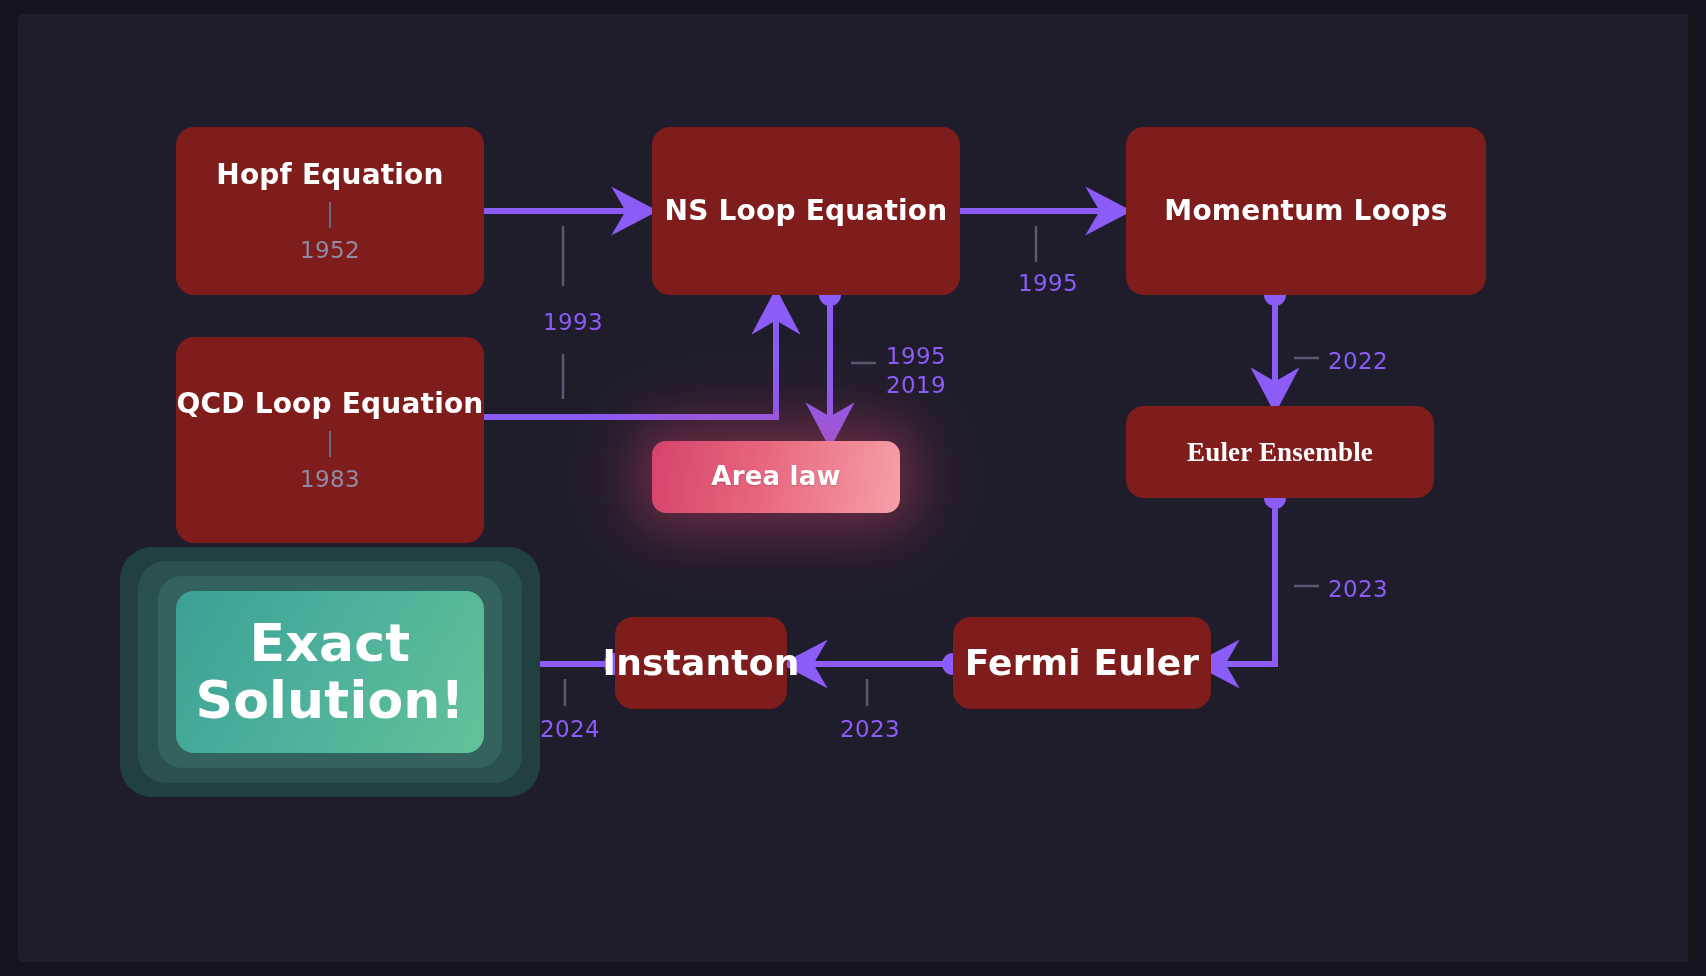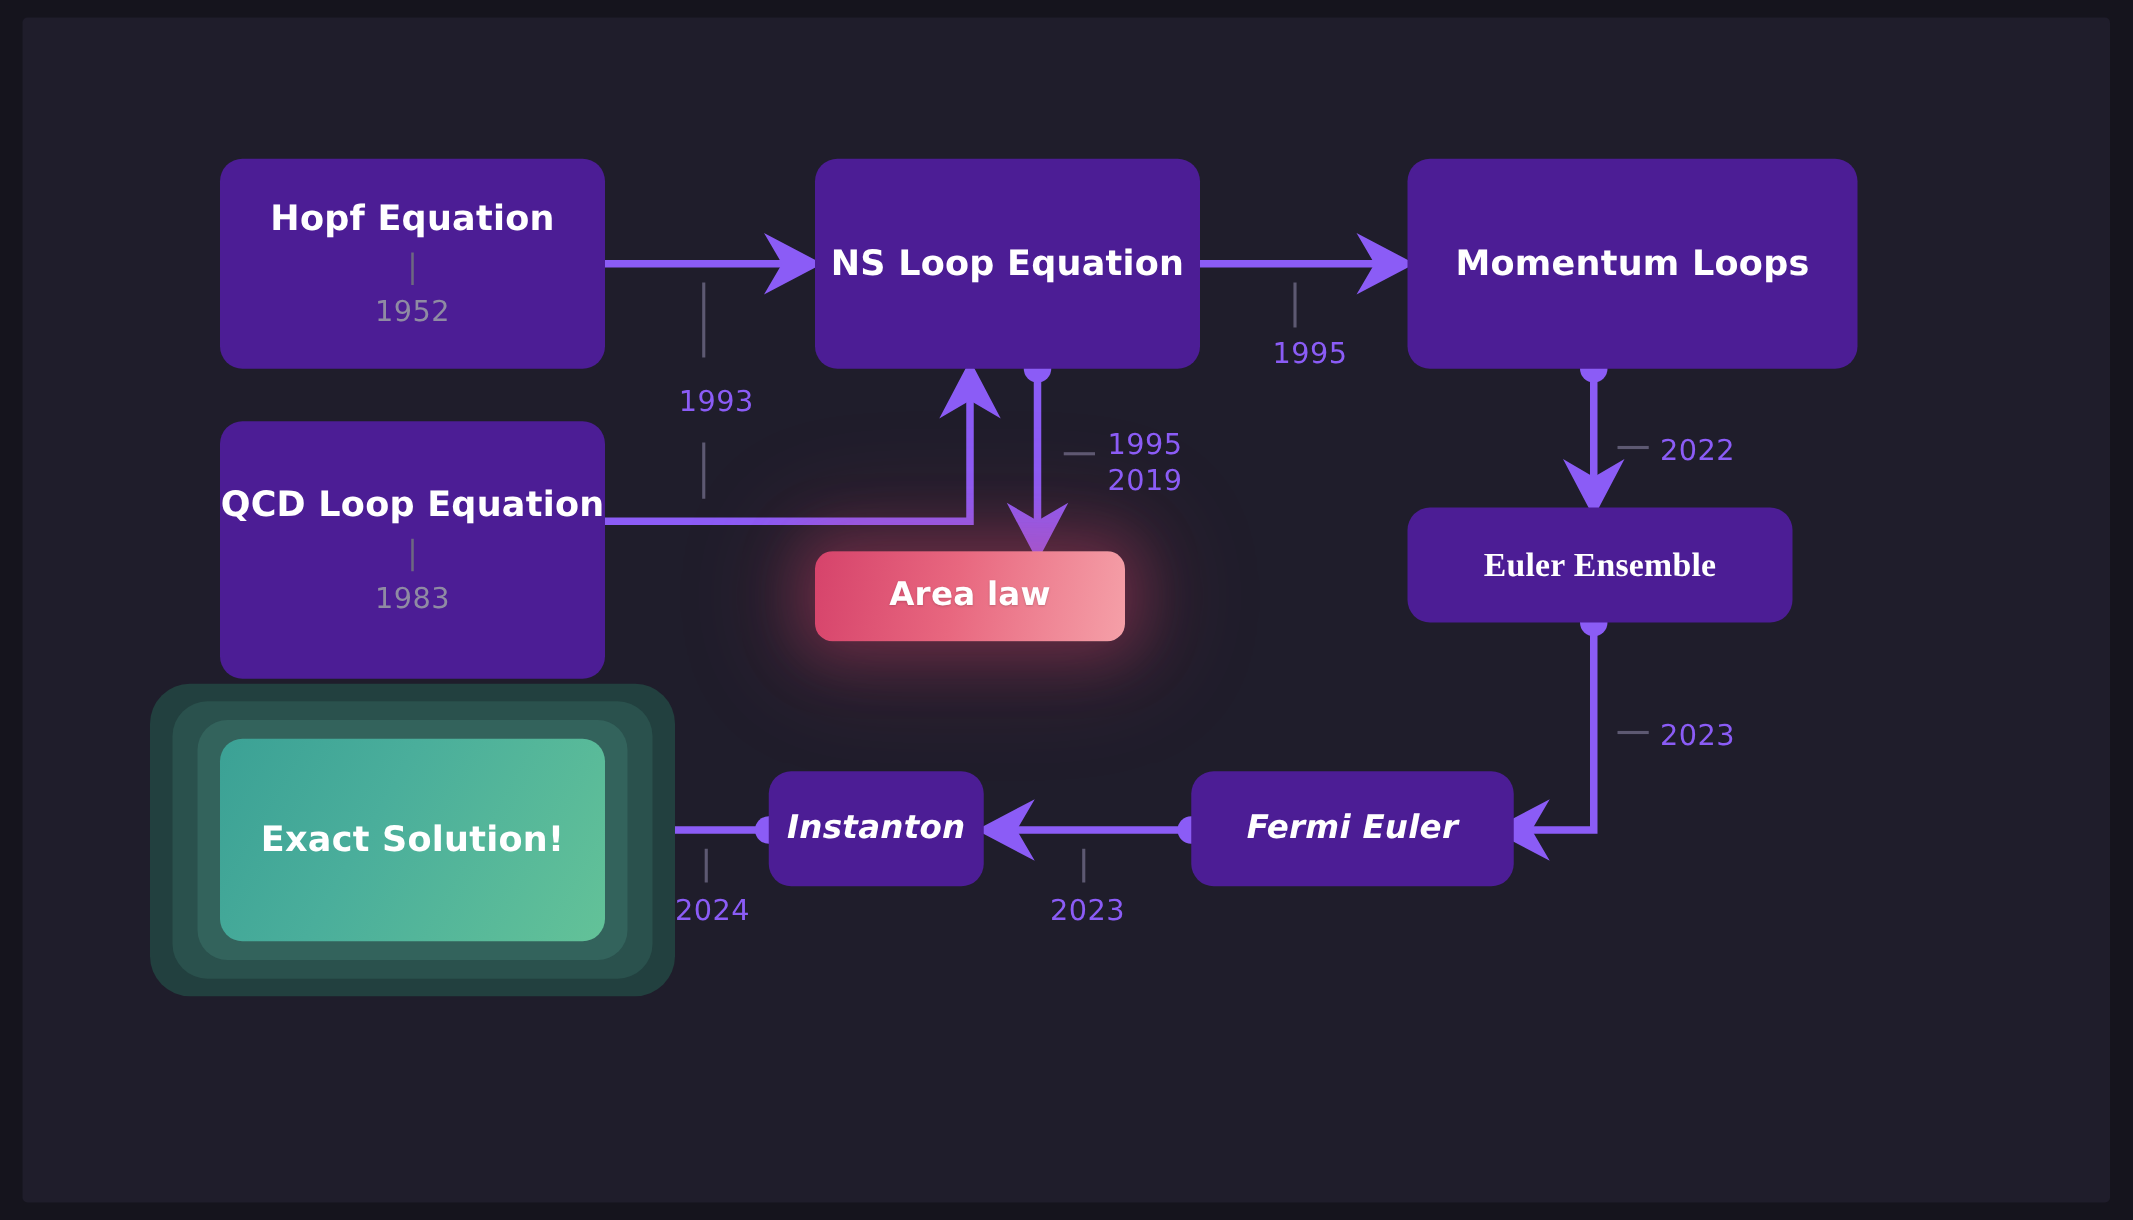--- a/index.html
+++ b/index.html
@@ -57,37 +57,37 @@
     width: 2px;
     background: #6d6880;
     margin: 11px 0 9px 0;
   }
   .node .year {
     color: #8f8ba3;
     font-size: 23px;
     letter-spacing: 0.4px;
   }
   .plain {
-    background: #4c1d95;
+    background: #7f1d1d;
   }
 
   
   #node-hopf      { left: 158px; top: 113px;  width: 308px;  height: 168px; }
   #node-qcd       { left: 158px; top: 323px;  width: 308px;  height: 206px; }
   #node-ns        { left: 634px; top: 113px;  width: 308px;  height: 168px; }
   #node-momentum  { left: 1108px; top: 113px; width: 360px;  height: 168px; }
   #node-area      { left: 634px; top: 427px;  width: 248px;  height: 72px;  }
   #node-euler     { left: 1108px; top: 392px; width: 308px;  height: 92px; font-family: Liberation Serif, serif;  }
   #node-fermi     { left: 935px; top: 603px;  width: 258px;  height: 92px;  }
   #node-instanton { left: 597px; top: 603px;  width: 172px;  height: 92px;  }
 
   #node-hopf .title, #node-qcd .title { font-size: 28px; }
   #node-ns .title, #node-momentum .title { font-size: 28px; }
   #node-euler .title { font-size: 27px; }
-  #node-fermi .title, #node-instanton .title { font-size: 26px; font-style: italic; }
+  #node-fermi .title, #node-instanton .title { font-size: 36px; }
   #node-area .title  { font-size: 26px; }
 
   
   #node-area {
     background: linear-gradient(100deg, #d6436b 0%, #e8677f 45%, #f5a0a8 100%);
     box-shadow: 0 0 46px 14px rgba(224, 70, 110, 0.30),
                 0 0 90px 30px rgba(224, 70, 110, 0.14);
     border-radius: 14px;
   }
   #node-area .title { font-size: 26px; text-shadow: 0 1px 2px rgba(0,0,0,.18); }
@@ -105,21 +105,21 @@
     border-radius: 30px;
   }
   #ring-3 { left: 0px;  top: 0px;  width: 420px; height: 250px; background: #22403f; border-radius: 32px; }
   #ring-2 { left: 18px; top: 14px; width: 384px; height: 222px; background: #2a514d; border-radius: 28px; }
   #ring-1 { left: 38px; top: 29px; width: 344px; height: 192px; background: #33635c; border-radius: 24px; }
   #node-exact {
     left: 56px; top: 44px; width: 308px; height: 162px;
     background: linear-gradient(120deg, #3ba195 0%, #4aae9b 40%, #63c298 100%);
     border-radius: 18px;
   }
-  #node-exact .title { font-size: 28px; line-height: 1.1; }
+  #node-exact .title { font-size: 52px; line-height: 1.1; }
 
   
   .edge-label {
     position: absolute;
     color: #8b5cf6;
     font-size: 23px;
     letter-spacing: 0.4px;
     white-space: pre-line;
     line-height: 1.28;
   }

